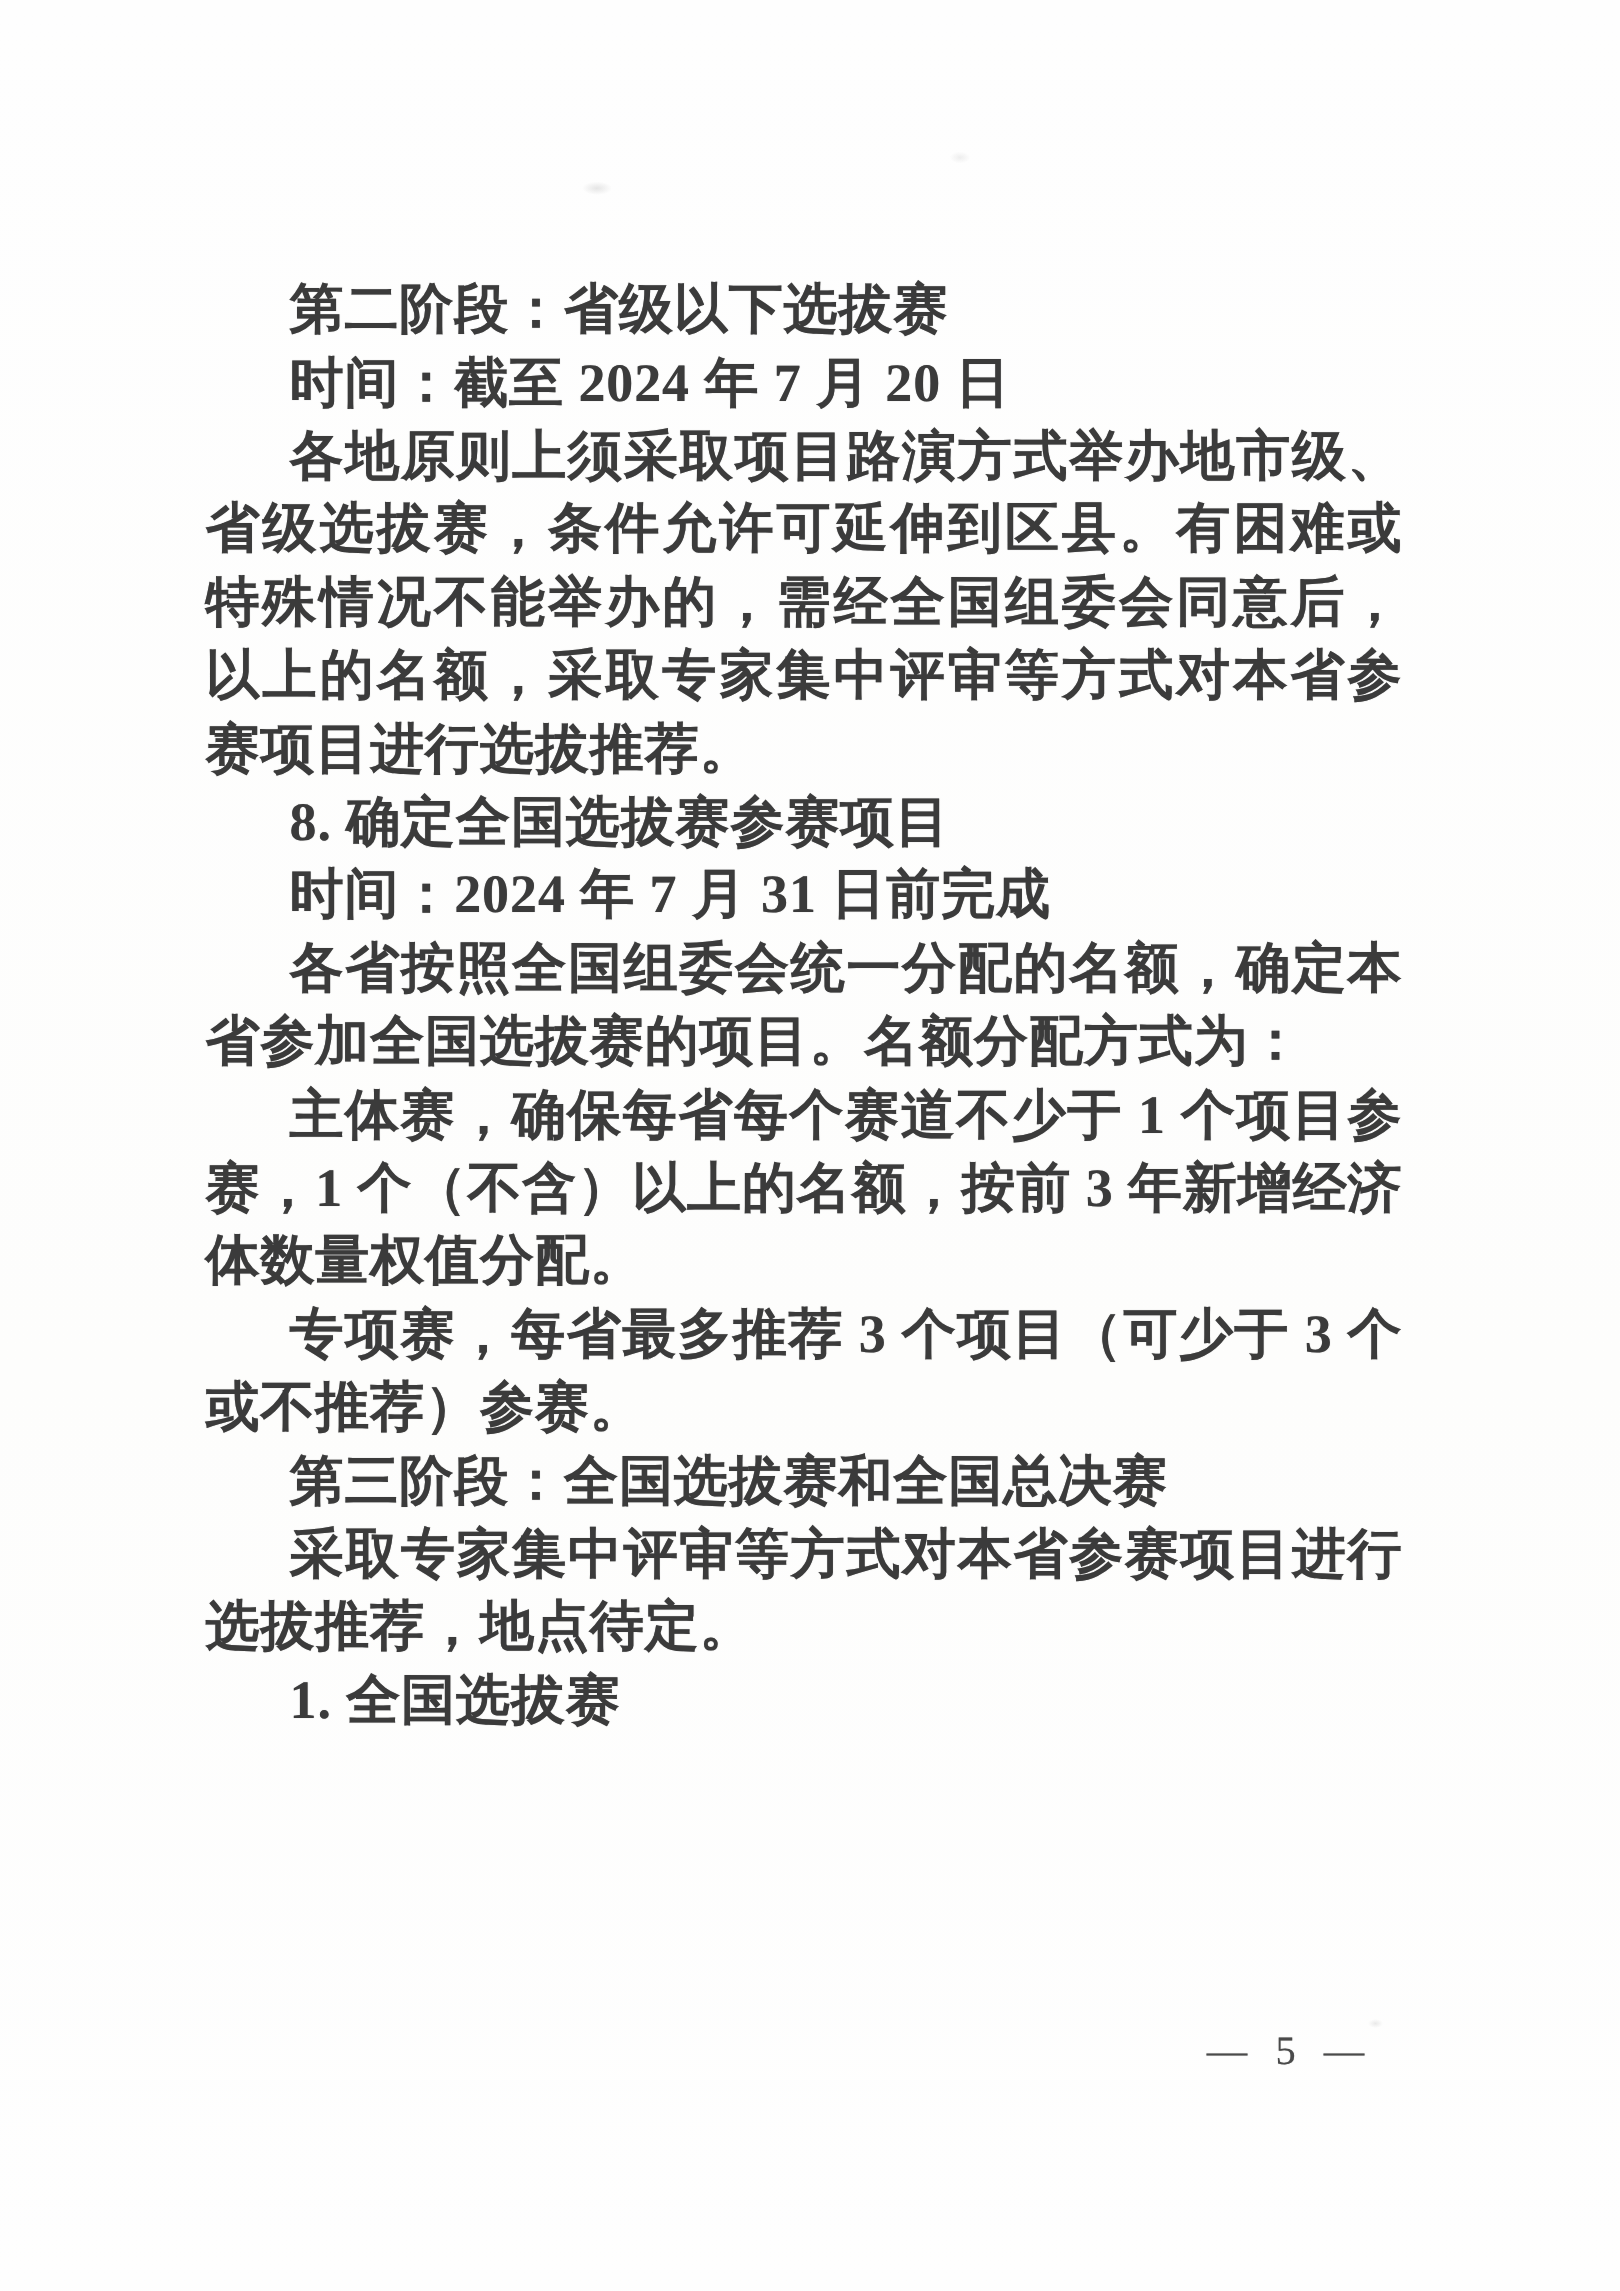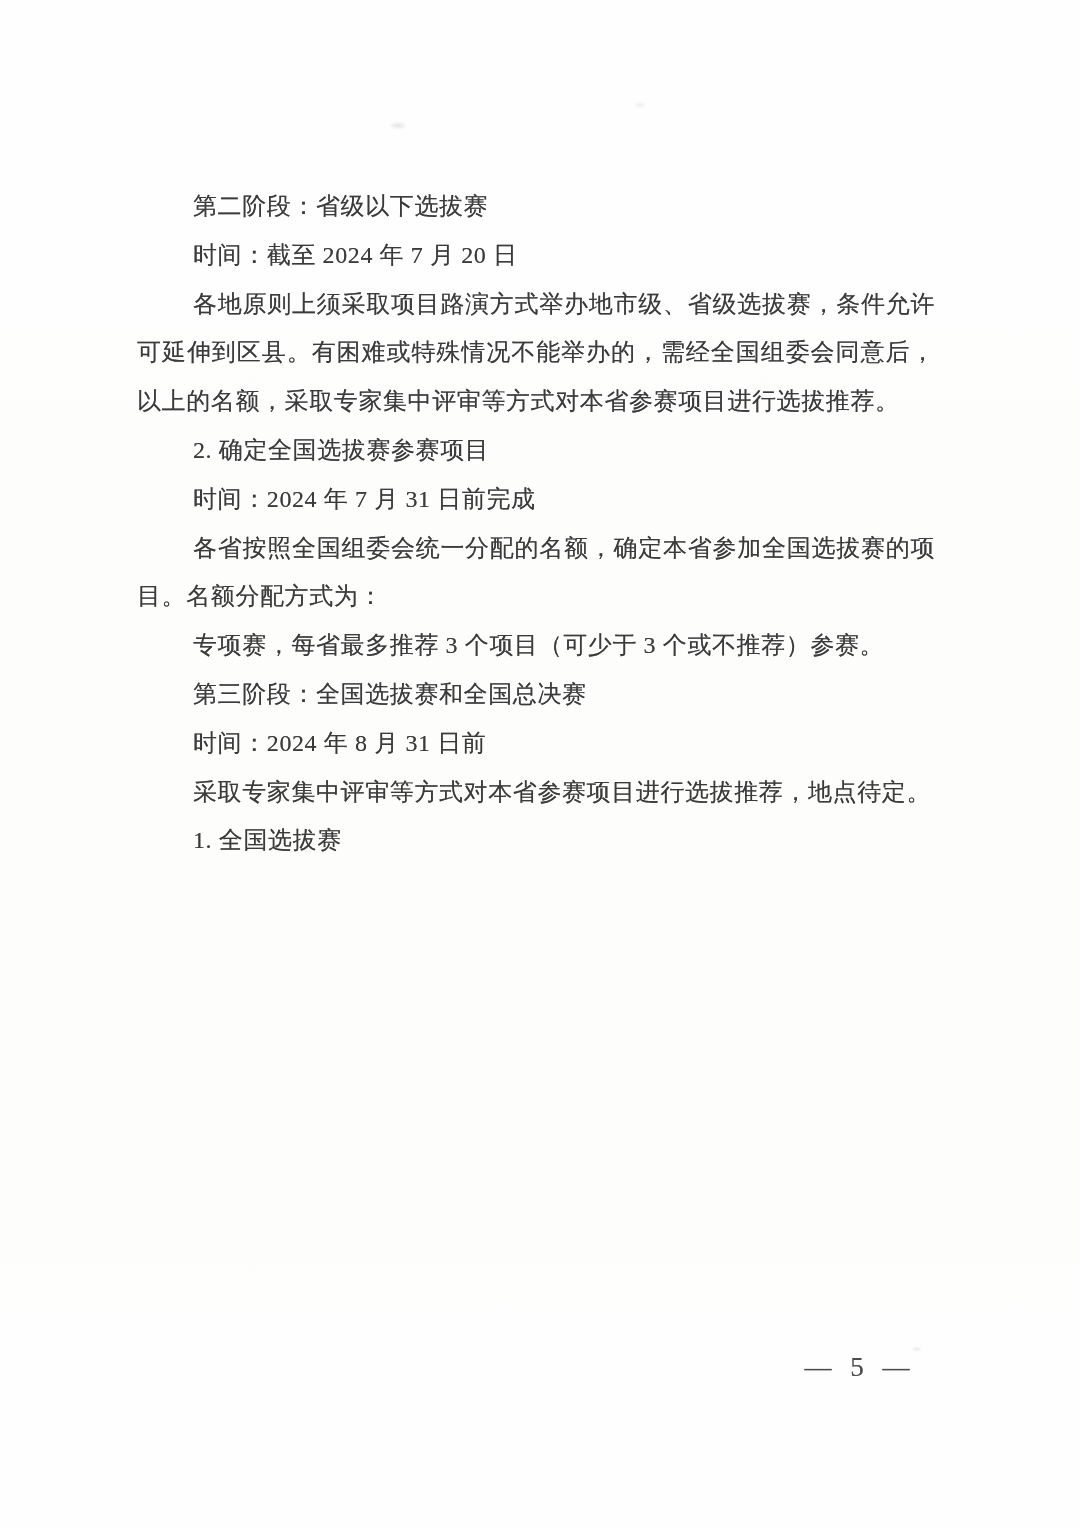--- a/index.html
+++ b/index.html
@@ -21,29 +21,29 @@
   }
   .content {
     position: absolute;
     left: 137px;
     top: 182px;
     width: 798px;
   }
   .content p {
     margin: 0;
     padding: 0;
-    font-size: 24px;
+    font-size: 36px;
     line-height: 48.8px;
     letter-spacing: 0.6px;
     color: #3b3b3b;
     text-align: justify;
     text-justify: inter-ideograph;
     text-indent: 56px;
     text-shadow: 0 0 0.5px rgba(40,40,40,0.55);
-    font-weight: 400;
+    font-weight: 700;
   }
   .page-footer {
     position: absolute;
     top: 1352px;
     left: 770px;
     width: 180px;
     text-align: center;
     font-size: 27px;
     color: #4a4a4a;
     letter-spacing: 6px;
@@ -74,25 +74,25 @@
 <div class="page">
 
   <span class="smudge smudge-a"></span>
   <span class="smudge smudge-b"></span>
   <span class="smudge smudge-c"></span>
 
   <div class="content">
     <p>第二阶段：省级以下选拔赛</p>
     <p>时间：截至 2024 年 7 月 20 日</p>
     <p>各地原则上须采取项目路演方式举办地市级、省级选拔赛，条件允许可延伸到区县。有困难或特殊情况不能举办的，需经全国组委会同意后，以上的名额，采取专家集中评审等方式对本省参赛项目进行选拔推荐。</p>
-    <p>2. 确定全国选拔赛参赛项目</p>
+    <p>8. 确定全国选拔赛参赛项目</p>
     <p>时间：2024 年 7 月 31 日前完成</p>
     <p>各省按照全国组委会统一分配的名额，确定本省参加全国选拔赛的项目。名额分配方式为：</p>
+    <p>主体赛，确保每省每个赛道不少于 1 个项目参赛，1 个（不含）以上的名额，按前 3 年新增经济体数量权值分配。</p>
     <p>专项赛，每省最多推荐 3 个项目（可少于 3 个或不推荐）参赛。</p>
     <p>第三阶段：全国选拔赛和全国总决赛</p>
-    <p>时间：2024 年 8 月 31 日前</p>
     <p>采取专家集中评审等方式对本省参赛项目进行选拔推荐，地点待定。</p>
     <p>1. 全国选拔赛</p>
   </div>
 
   <div class="page-footer">— 5 —</div>
 
 </div>
 
 </body></html>

